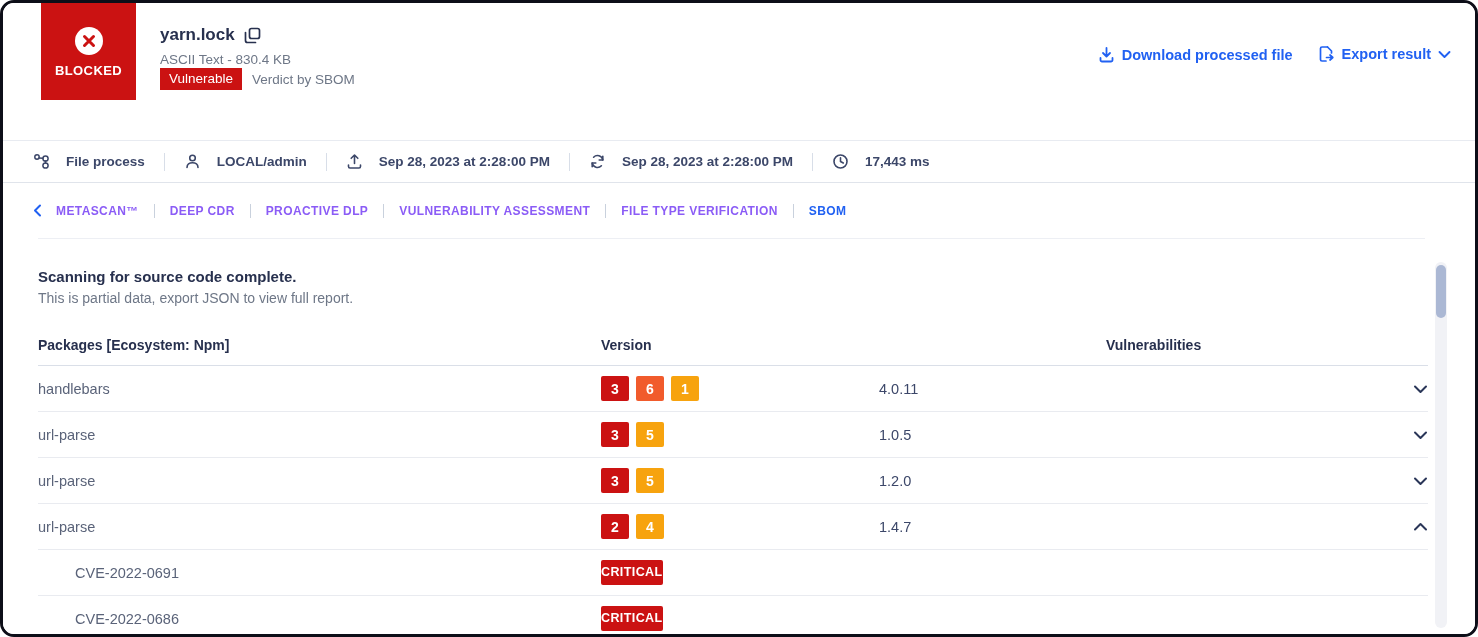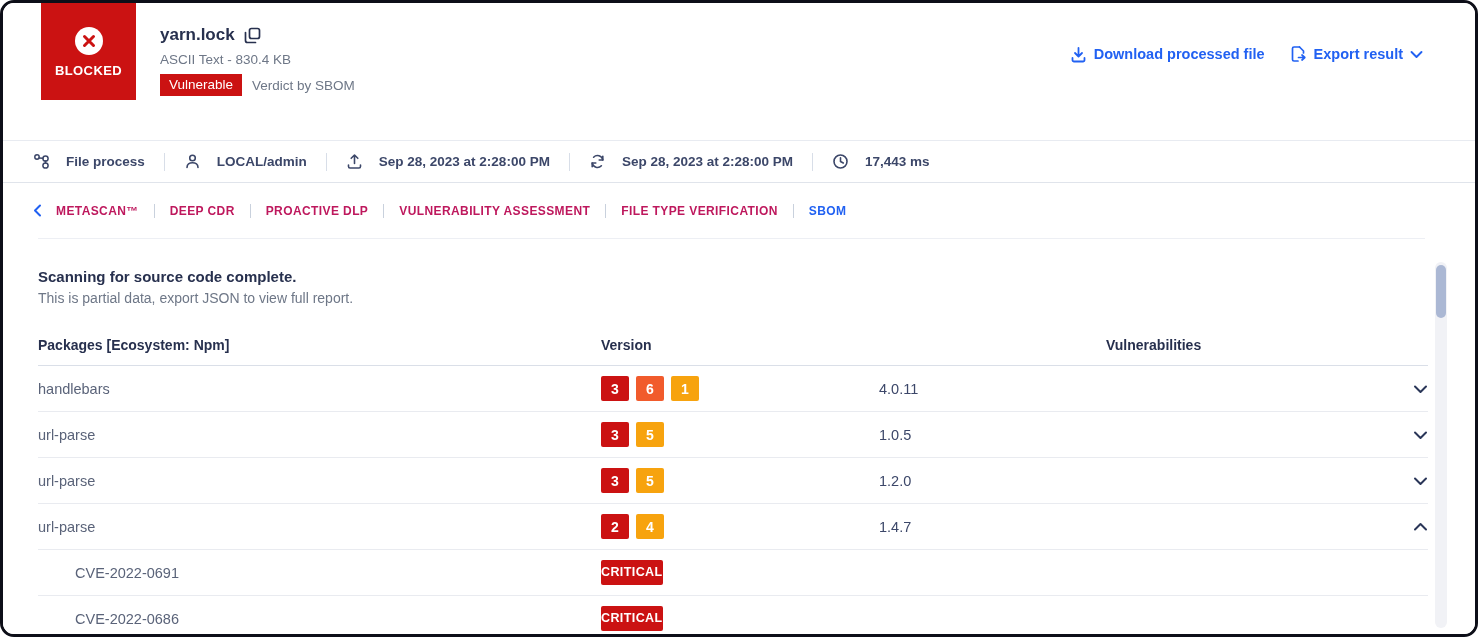--- a/index.html
+++ b/index.html
@@ -15,42 +15,42 @@
     position:absolute; left:27px; top:0; width:95px; height:97px;
     display:flex; flex-direction:column; align-items:center; justify-content:center; gap:7px;margin-left:11px;
   }
   .blocked-circle { width:30px; height:30px; }
   .blocked-label { color:#fff; font-size:13px; font-weight:700; letter-spacing:.4px; }
   .file-info { position:absolute; left:157px; top:22px; }
   .file-title-row { display:flex; align-items:center; gap:9px; }
   .file-title { font-size:17px; font-weight:700; color:#27304E; }
   .copy-icon { width:17px; height:17px; color:#27304E; cursor:pointer; }
   .file-meta { margin-top:7px; font-size:13.5px; color:#6E7787; }
-  .verdict-row { margin-top:7px; display:flex; align-items:center; gap:10px; }
+  .verdict-row { margin-top:1px; display:flex; align-items:center; gap:10px; }
   .verdict-badge { color:#fff; font-size:13.5px; font-weight:400; padding:3px 9px 4px; }
   .verdict-by { font-size:13.5px; color:#6E7787; }
-  .header-actions { position:absolute; right:52px; top:42px; display:flex; align-items:center; gap:24px; }
+  .header-actions { position:absolute; right:24px; top:42px; display:flex; align-items:flex-end; gap:24px; }
   .hlink { display:flex; align-items:center; gap:7px; font-size:14.5px; font-weight:700; cursor:pointer; }
   .hlink svg { flex:0 0 auto; }
   
   .metabar {
     height:43px; display:flex; align-items:center; padding:0 30px;
     border-top:1px solid #E8EBF1; border-bottom:1px solid #E0E4EB; background:#fff;
   }
   .meta-item { display:flex; align-items:center; gap:16px; font-size:13.5px; font-weight:600; color:#3C4769; white-space:nowrap; }
   .meta-sep { width:1px; height:18px; background:#D8DEE8; margin:0 19px; }
   .meta-right { margin-left:auto; display:flex; align-items:center; gap:12px; }
   .hash-algo { font-size:13.5px; font-weight:700; color:#27304E; }
   .hash-value { font-size:13.5px; color:#3C4769; }
   .dots { display:flex; gap:3px; margin-left:6px; cursor:pointer; }
   .dots i { width:4px; height:4px; border-radius:50%; background:#3C4769; }
   
   .tabs { height:55px; display:flex; align-items:center; padding:0 30px; background:#fff; }
   .tab-back { display:flex; align-items:center; margin-right:14px; cursor:pointer; }
-  .tab { font-size:12px; font-weight:700; letter-spacing:.4px; color:#be185d; cursor:pointer; white-space:nowrap; }
+  .tab { font-size:12px; font-weight:700; letter-spacing:.4px; color:#8b5cf6; cursor:pointer; white-space:nowrap; }
   .tab.active { color:#2161F2; }
   .tab-sep { width:1px; height:14px; background:#C9D1DD; margin:0 15px; }
   
   .content { position:relative; height:396px; background:#fff; }
   .content-hairline { position:absolute; left:35px; right:50px; top:0; height:1px; background:#EDEFF4; }
   .status-block { padding:30px 0 0 35px; }
   .status-title { font-size:15px; font-weight:700; color:#27304E; }
   .status-sub { margin-top:5px; font-size:14px; color:#6E7787; }
   .table { margin:18px 0 0 35px; width:1390px; }
   .thead { display:flex; align-items:center; height:42px; border-bottom:1px solid #DADFE8; }

